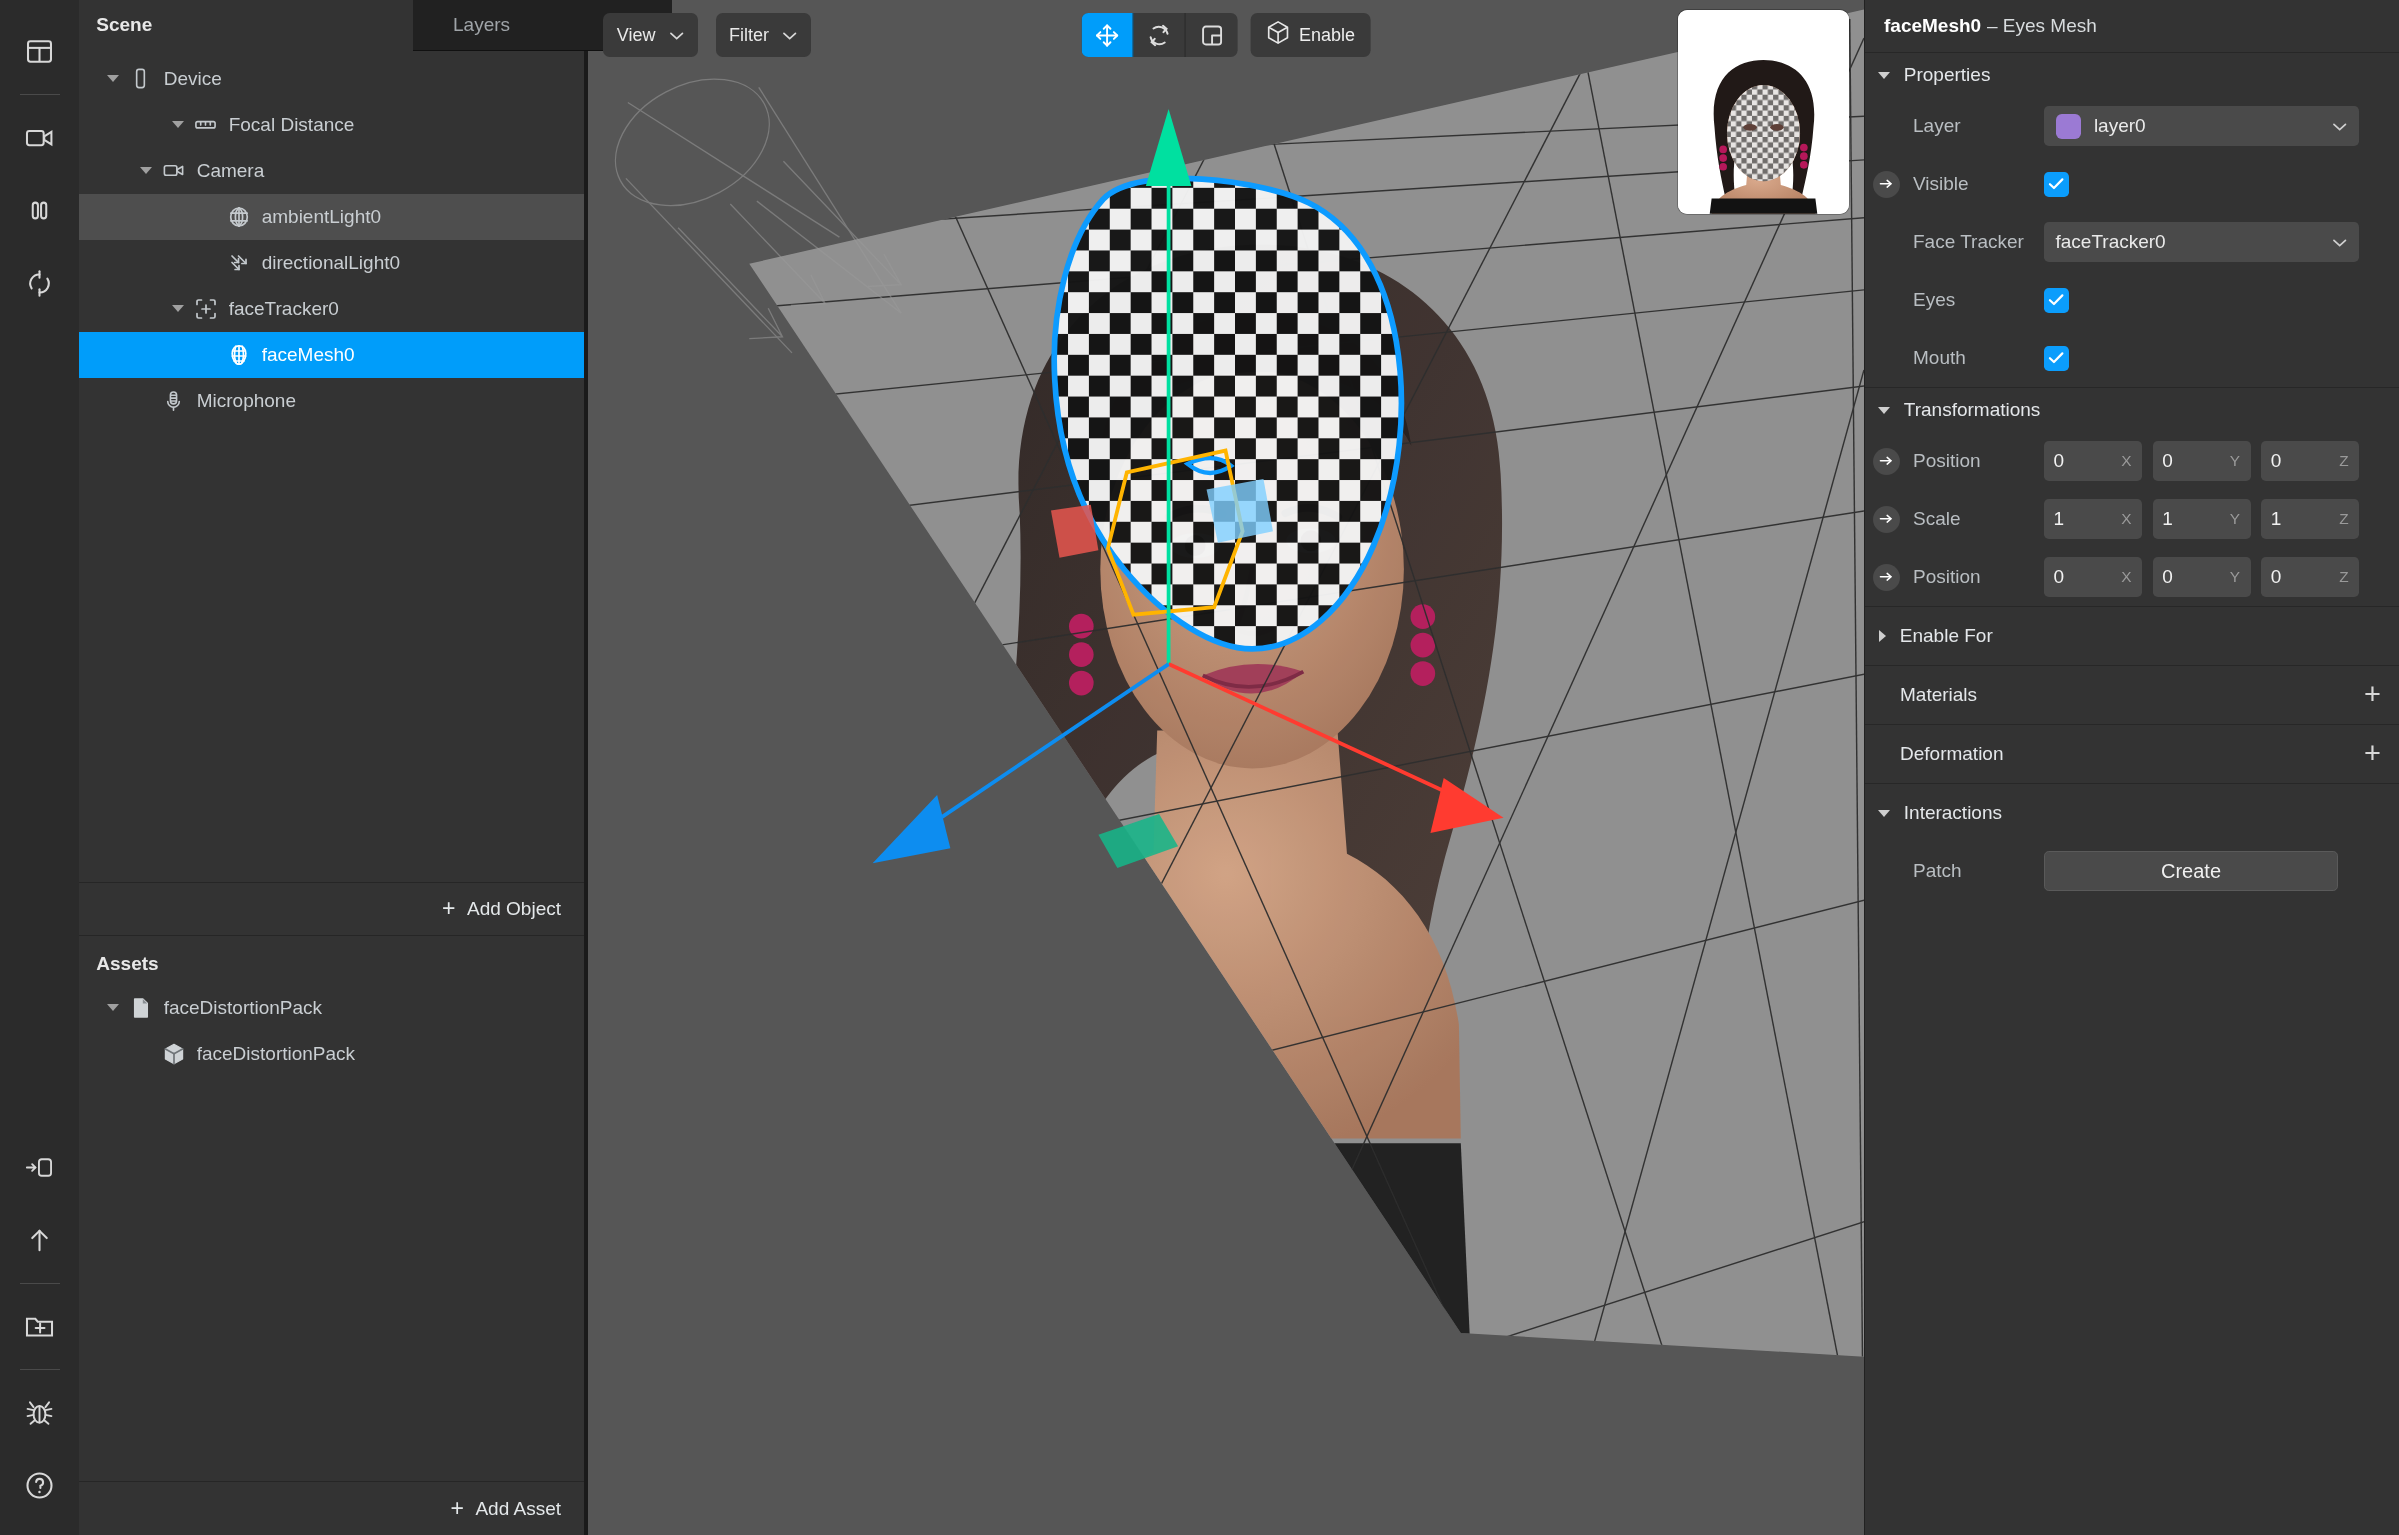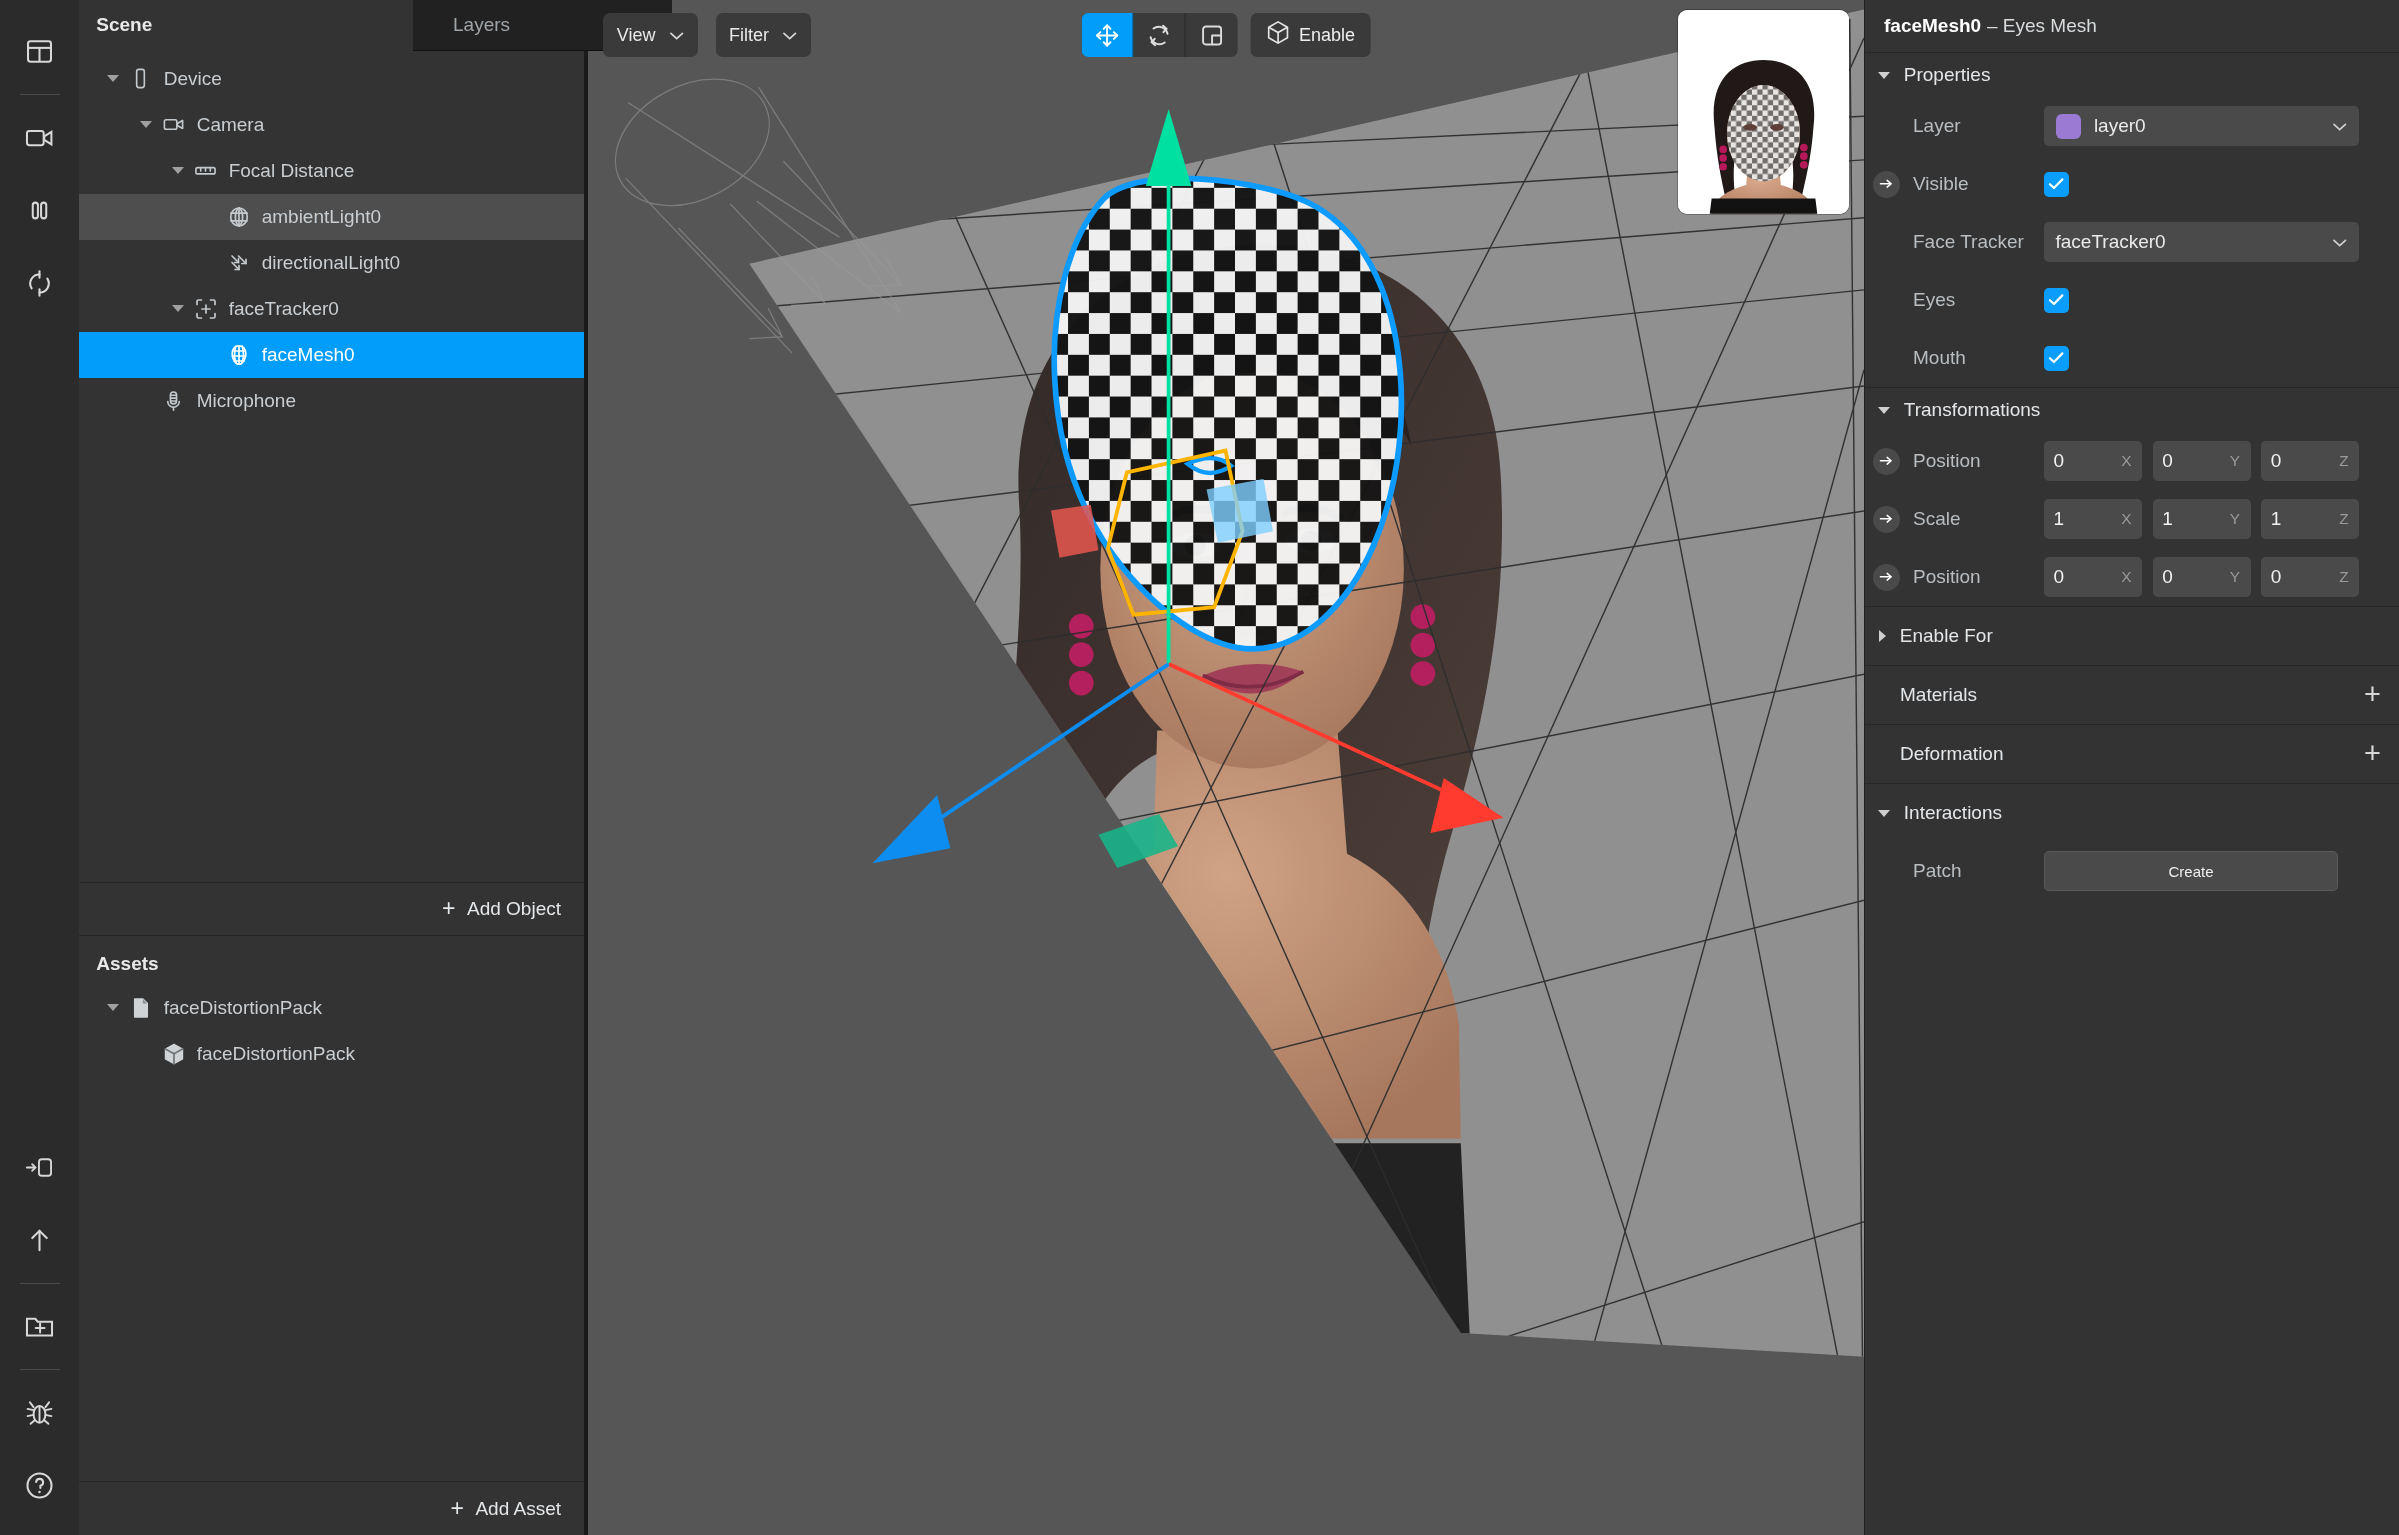--- a/index.html
+++ b/index.html
@@ -171,21 +171,21 @@
   }
   .numfield {
     width: 98px; height: 40px; background: #4a4a4a; border-radius: 4.8px;
     display: flex; align-items: center; padding: 0 9.6px; margin-right: 10.6px;
     color: #f2f2f2; font-size: 19px; position: relative; cursor: text;
   }
   .numfield .axis { position: absolute; right: 10.6px; font-size: 15.4px; color: #9a9a9a; }
   .create-btn {
     height: 40px; width: 294px; background: #4a4a4a; border-radius: 4.8px;
     display: flex; align-items: center; justify-content: center;
-    color: #f0f0f0; font-size: 15px; cursor: pointer;
+    color: #f0f0f0; font-size: 20px; cursor: pointer;
     border: 1px solid #5a5a5a;
   }
 </style>
 </head>
 <body>
 
 <div class="app">
 
   <div class="rail">
     <div class="rail-top">
@@ -279,46 +279,46 @@
             <i></i>
           </span>
           <span class="nicon">
             <svg width="23" height="23" viewBox="0 0 24 24" fill="none" stroke="#c4c9cd" stroke-width="1.7" stroke-linecap="round" stroke-linejoin="round">
               <rect x="8" y="2.5" width="8" height="19" rx="2.4"></rect>
             </svg>
           </span>
           <span class="nlabel">Device</span>
         </div>
         <div class="node">
-          <span style="display:inline-block;width:54px;flex:0 0 54px"></span>
-          <span class="caret">
-            <i></i>
-          </span>
-          <span class="nicon">
-            <svg width="25" height="23" viewBox="0 0 24 24" fill="none" stroke="#c4c9cd" stroke-width="1.7" stroke-linecap="round" stroke-linejoin="round">
-              <rect x="2.5" y="7" width="13" height="10" rx="1.8"></rect>
-              <path d="M16 11 L21.5 7.8 V16.2 L16 13 Z"></path>
-            </svg>
-          </span>
-          <span class="nlabel">Camera</span>
-        </div>
-        <div class="node">
           <span style="display:inline-block;width:86px;flex:0 0 86px"></span>
           <span class="caret">
             <i></i>
           </span>
           <span class="nicon">
             <svg width="25" height="23" viewBox="0 0 24 24" fill="none" stroke="#c4c9cd" stroke-width="1.7" stroke-linecap="round" stroke-linejoin="round">
               <rect x="2" y="9" width="20" height="6.5" rx="1.8"></rect>
               <line x1="7" y1="9.5" x2="7" y2="12.6"></line>
               <line x1="12" y1="9.5" x2="12" y2="12.6"></line>
               <line x1="17" y1="9.5" x2="17" y2="12.6"></line>
             </svg>
           </span>
           <span class="nlabel">Focal Distance</span>
+        </div>
+        <div class="node">
+          <span style="display:inline-block;width:54px;flex:0 0 54px"></span>
+          <span class="caret">
+            <i></i>
+          </span>
+          <span class="nicon">
+            <svg width="25" height="23" viewBox="0 0 24 24" fill="none" stroke="#c4c9cd" stroke-width="1.7" stroke-linecap="round" stroke-linejoin="round">
+              <rect x="2.5" y="7" width="13" height="10" rx="1.8"></rect>
+              <path d="M16 11 L21.5 7.8 V16.2 L16 13 Z"></path>
+            </svg>
+          </span>
+          <span class="nlabel">Camera</span>
         </div>
         <div class="node hovered">
           <span style="display:inline-block;width:119px;flex:0 0 119px"></span>
           <span class="caret"></span>
           <span class="nicon">
             <svg width="24" height="24" viewBox="0 0 24 24" fill="none" stroke="#c4c9cd" stroke-width="1.7" stroke-linecap="round" stroke-linejoin="round">
               <ellipse cx="12" cy="12" rx="8.3" ry="9"></ellipse>
               <line x1="12" y1="3" x2="12" y2="21"></line>
               <path d="M3.9 8.2 H20.1"></path>
               <path d="M3.9 15.8 H20.1"></path>

